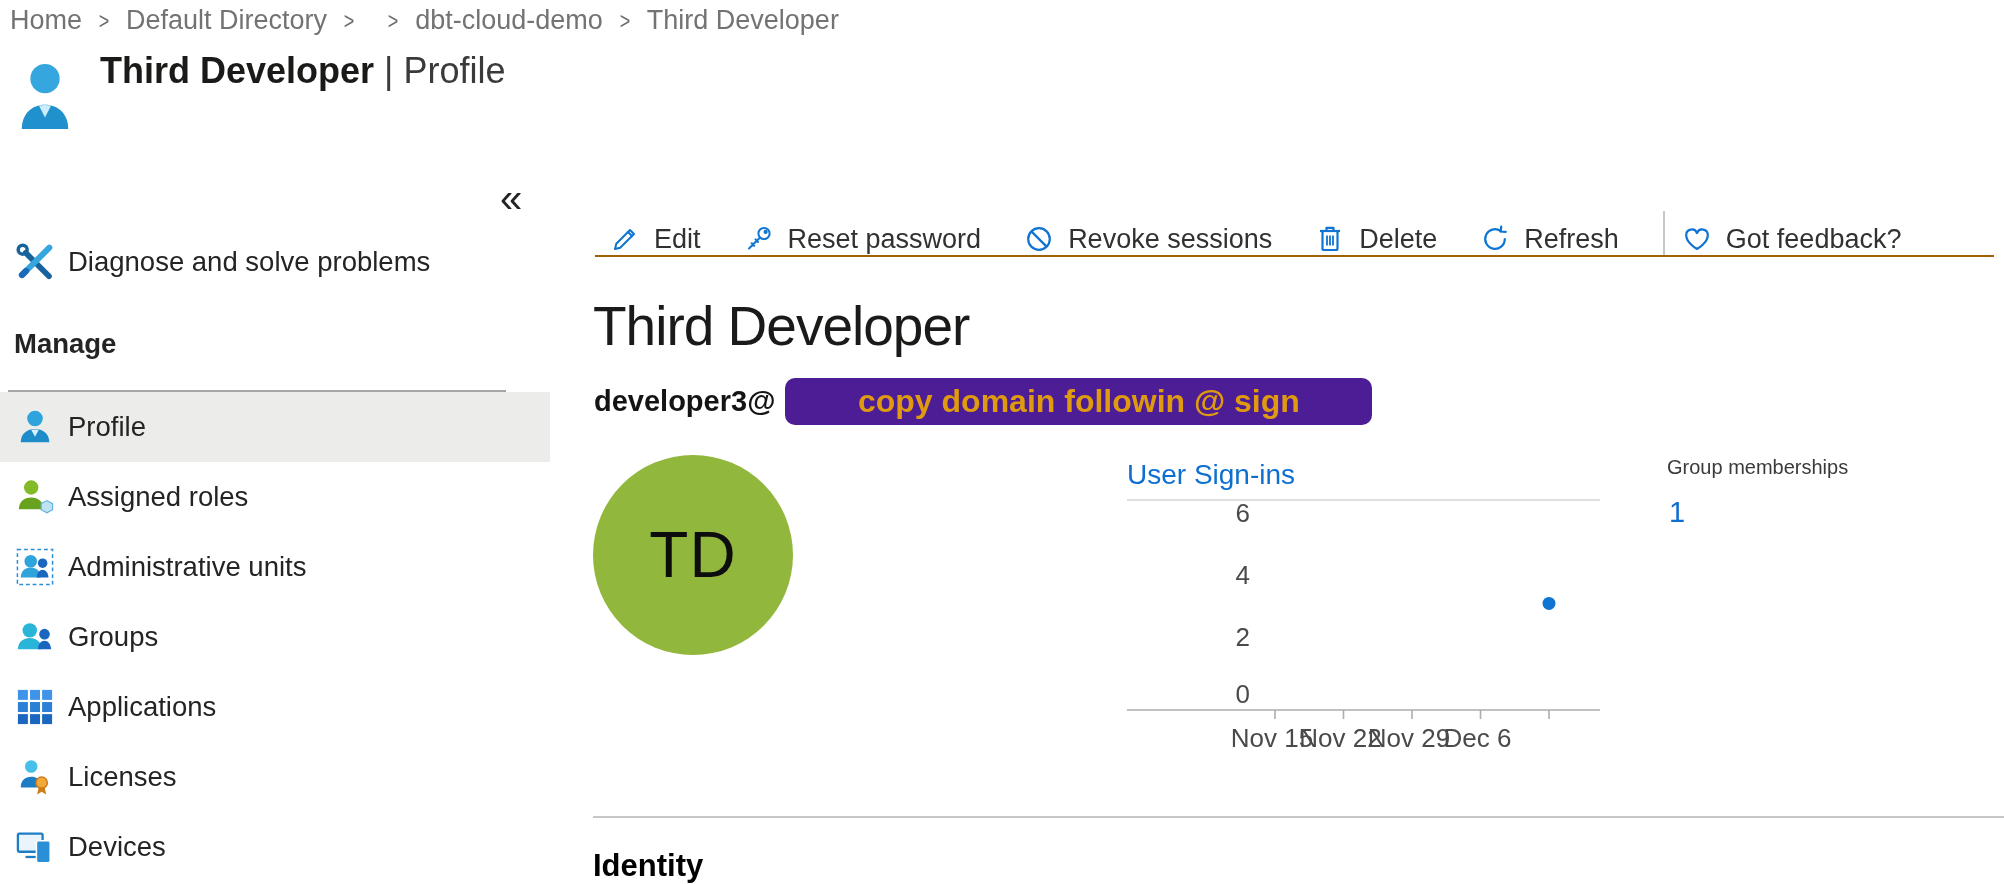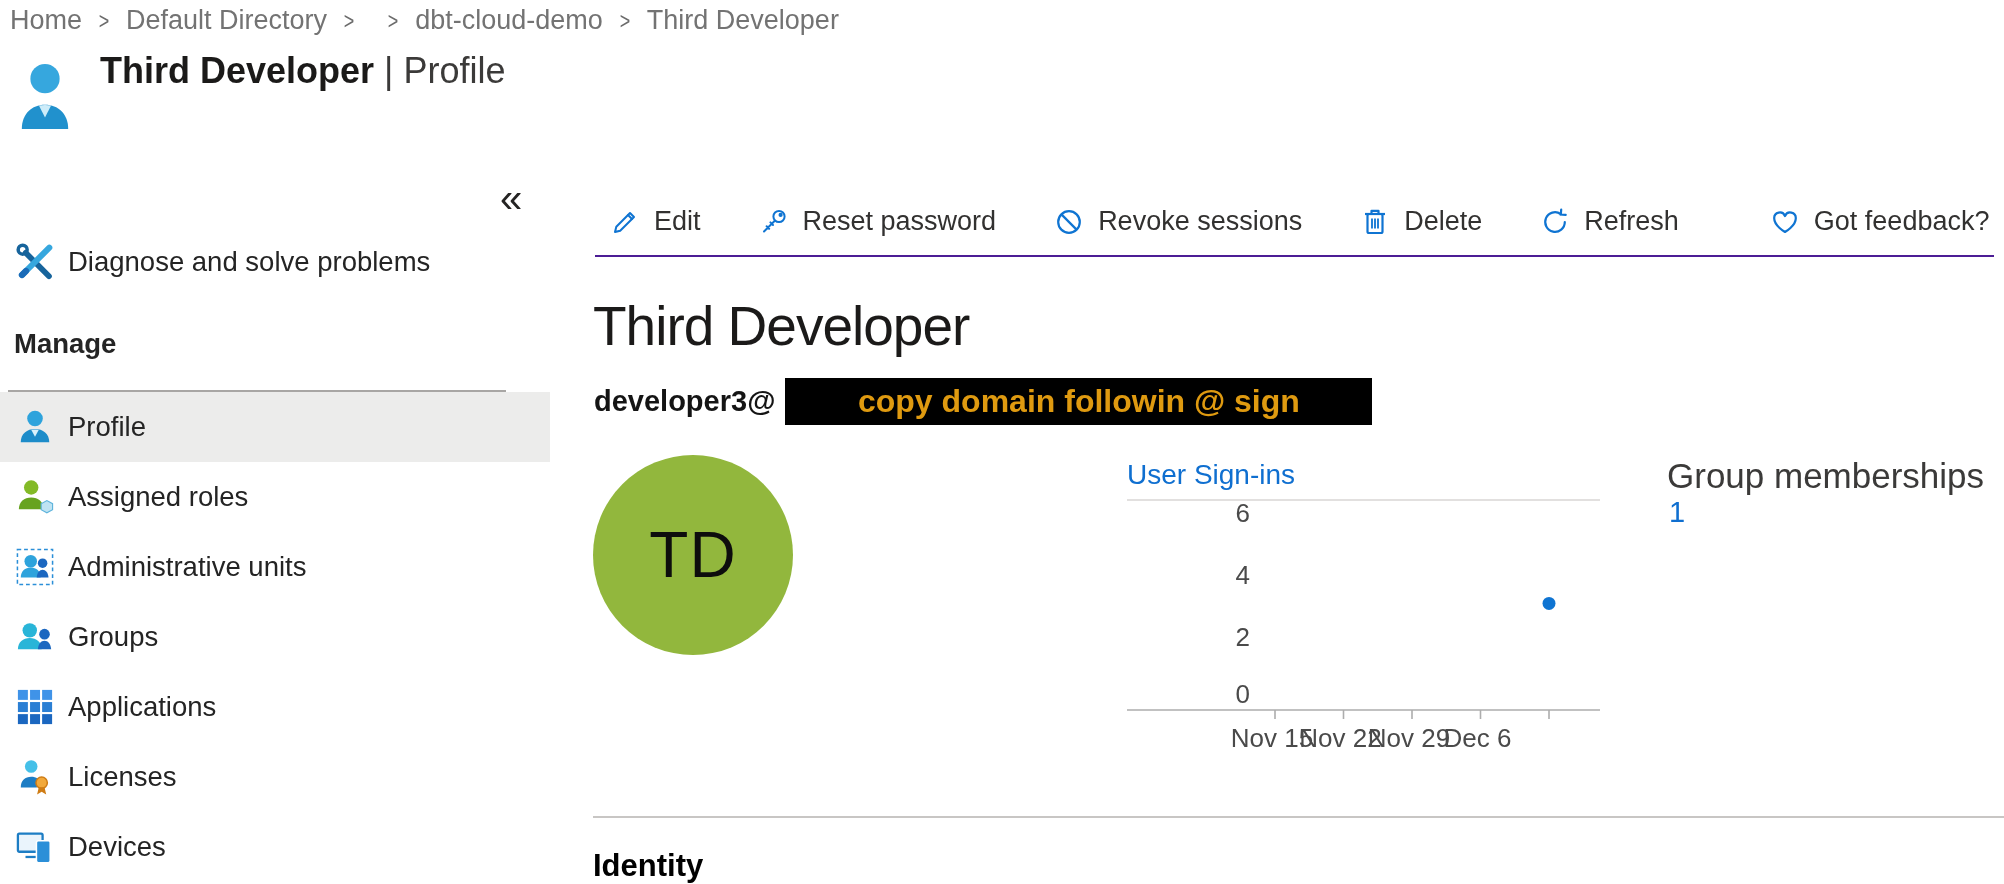--- a/index.html
+++ b/index.html
@@ -30,42 +30,42 @@
   #diagnose-row { top:82px; height:60px; }
   #manage-label { position:absolute; top:178px; left:14px; font-size:27.5px; font-weight:700; color:#242424; }
   #manage-divider { position:absolute; top:240px; left:8px; width:498px; height:2px; background:#a8a6a4; }
   #side-menu { position:absolute; top:242px; left:0; width:550px; }
   #side-menu .side-row { position:relative; }
 
   
   #main { position:absolute; left:593px; top:150px; width:1411px; height:734px; }
 
   #toolbar { position:absolute; top:38px; left:2px; right:10px; height:69px;
-    border-bottom:2px solid #4c1d95; display:flex; align-items:center; padding-left:14px;gap:15px; }
+    border-bottom:2px solid #a16207; display:flex; align-items:flex-end; padding-left:14px; }
   .tb-btn { display:flex; align-items:center; gap:13px; font-size:27px; color:#323130; cursor:pointer; margin-right:42px; white-space:nowrap; }
   .tb-btn svg { display:block; }
   #tb-divider { width:2px; height:44px; background:#c8c6c4; margin:0 16px 0 2px; }
 
   #display-name { position:absolute; top:144px; left:0; font-size:55px; font-weight:400; color:#1b1a19; letter-spacing:-1px; }
 
   #email-row { position:absolute; top:227px; left:1px; display:flex; align-items:center; height:48px; }
   #email-prefix { font-size:29px; font-weight:700; color:#141414; }
   #redaction-box { margin-left:10px; width:587px; height:47px; background:#19566b; color:#df9a10;
     font-size:32px; font-weight:700; display:flex; align-items:center; justify-content:center; }
 
   #avatar { position:absolute; top:305px; left:0; width:200px; height:200px; border-radius:50%;
     background:#92b73d; display:flex; align-items:center; justify-content:center;
     font-size:64px; font-weight:400; color:#0d0d0d; cursor:pointer; letter-spacing:1px; }
 
   #signin-chart { position:absolute; top:300px; left:507px; }
   .chart-title { fill:#0f6fd0; font-size:28px; cursor:pointer; }
   .ytick { fill:#4a4a4a; font-size:26px; text-anchor:end; }
   .xtick { fill:#4a4a4a; font-size:26px; text-anchor:middle; }
 
-  #group-label { position:absolute; top:306px; left:1074px; font-size:35px; color:#3b3a39; }
+  #group-label { position:absolute; top:306px; left:1074px; font-size:20px; color:#3b3a39; }
   #group-value { position:absolute; top:346px; left:1076px; font-size:29px; color:#0f6fd0; cursor:pointer; }
 
   #identity-divider { position:absolute; top:666px; left:0; right:0; height:2px; background:#c8c6c4; }
   #identity-heading { position:absolute; top:698px; left:0; font-size:31px; font-weight:700; color:#000000; }
 
   svg text { font-family:"Liberation Sans", sans-serif; }
 </style>
 </head>
 <body>
 
@@ -255,21 +255,21 @@
           </svg>
         </span>
         <span>Got feedback?</span>
       </div>
     </div>
 
     <h2 id="display-name">Third Developer</h2>
 
     <div id="email-row">
       <span id="email-prefix">developer3@</span>
-      <span id="redaction-box" style="background: #000000; color: rgb(223, 154, 16);">copy domain followin @ sign</span>
+      <span id="redaction-box" style="background: #4c1d95; color: rgb(223, 154, 16); border-radius: 10px;">copy domain followin @ sign</span>
     </div>
 
     <div id="avatar" style="background: rgb(146, 183, 61); text-align: right;">TD</div>
 
     <svg id="signin-chart" width="520" height="305" viewBox="0 0 520 305">
       <text class="chart-title" x="27" y="34">User Sign-ins</text>
       <line x1="27" y1="50" x2="500" y2="50" stroke="#d8d6d4" stroke-width="1.5"></line>
       <text class="ytick" x="150" y="72">6</text>
       <text class="ytick" x="150" y="134">4</text>
       <text class="ytick" x="150" y="196">2</text>

